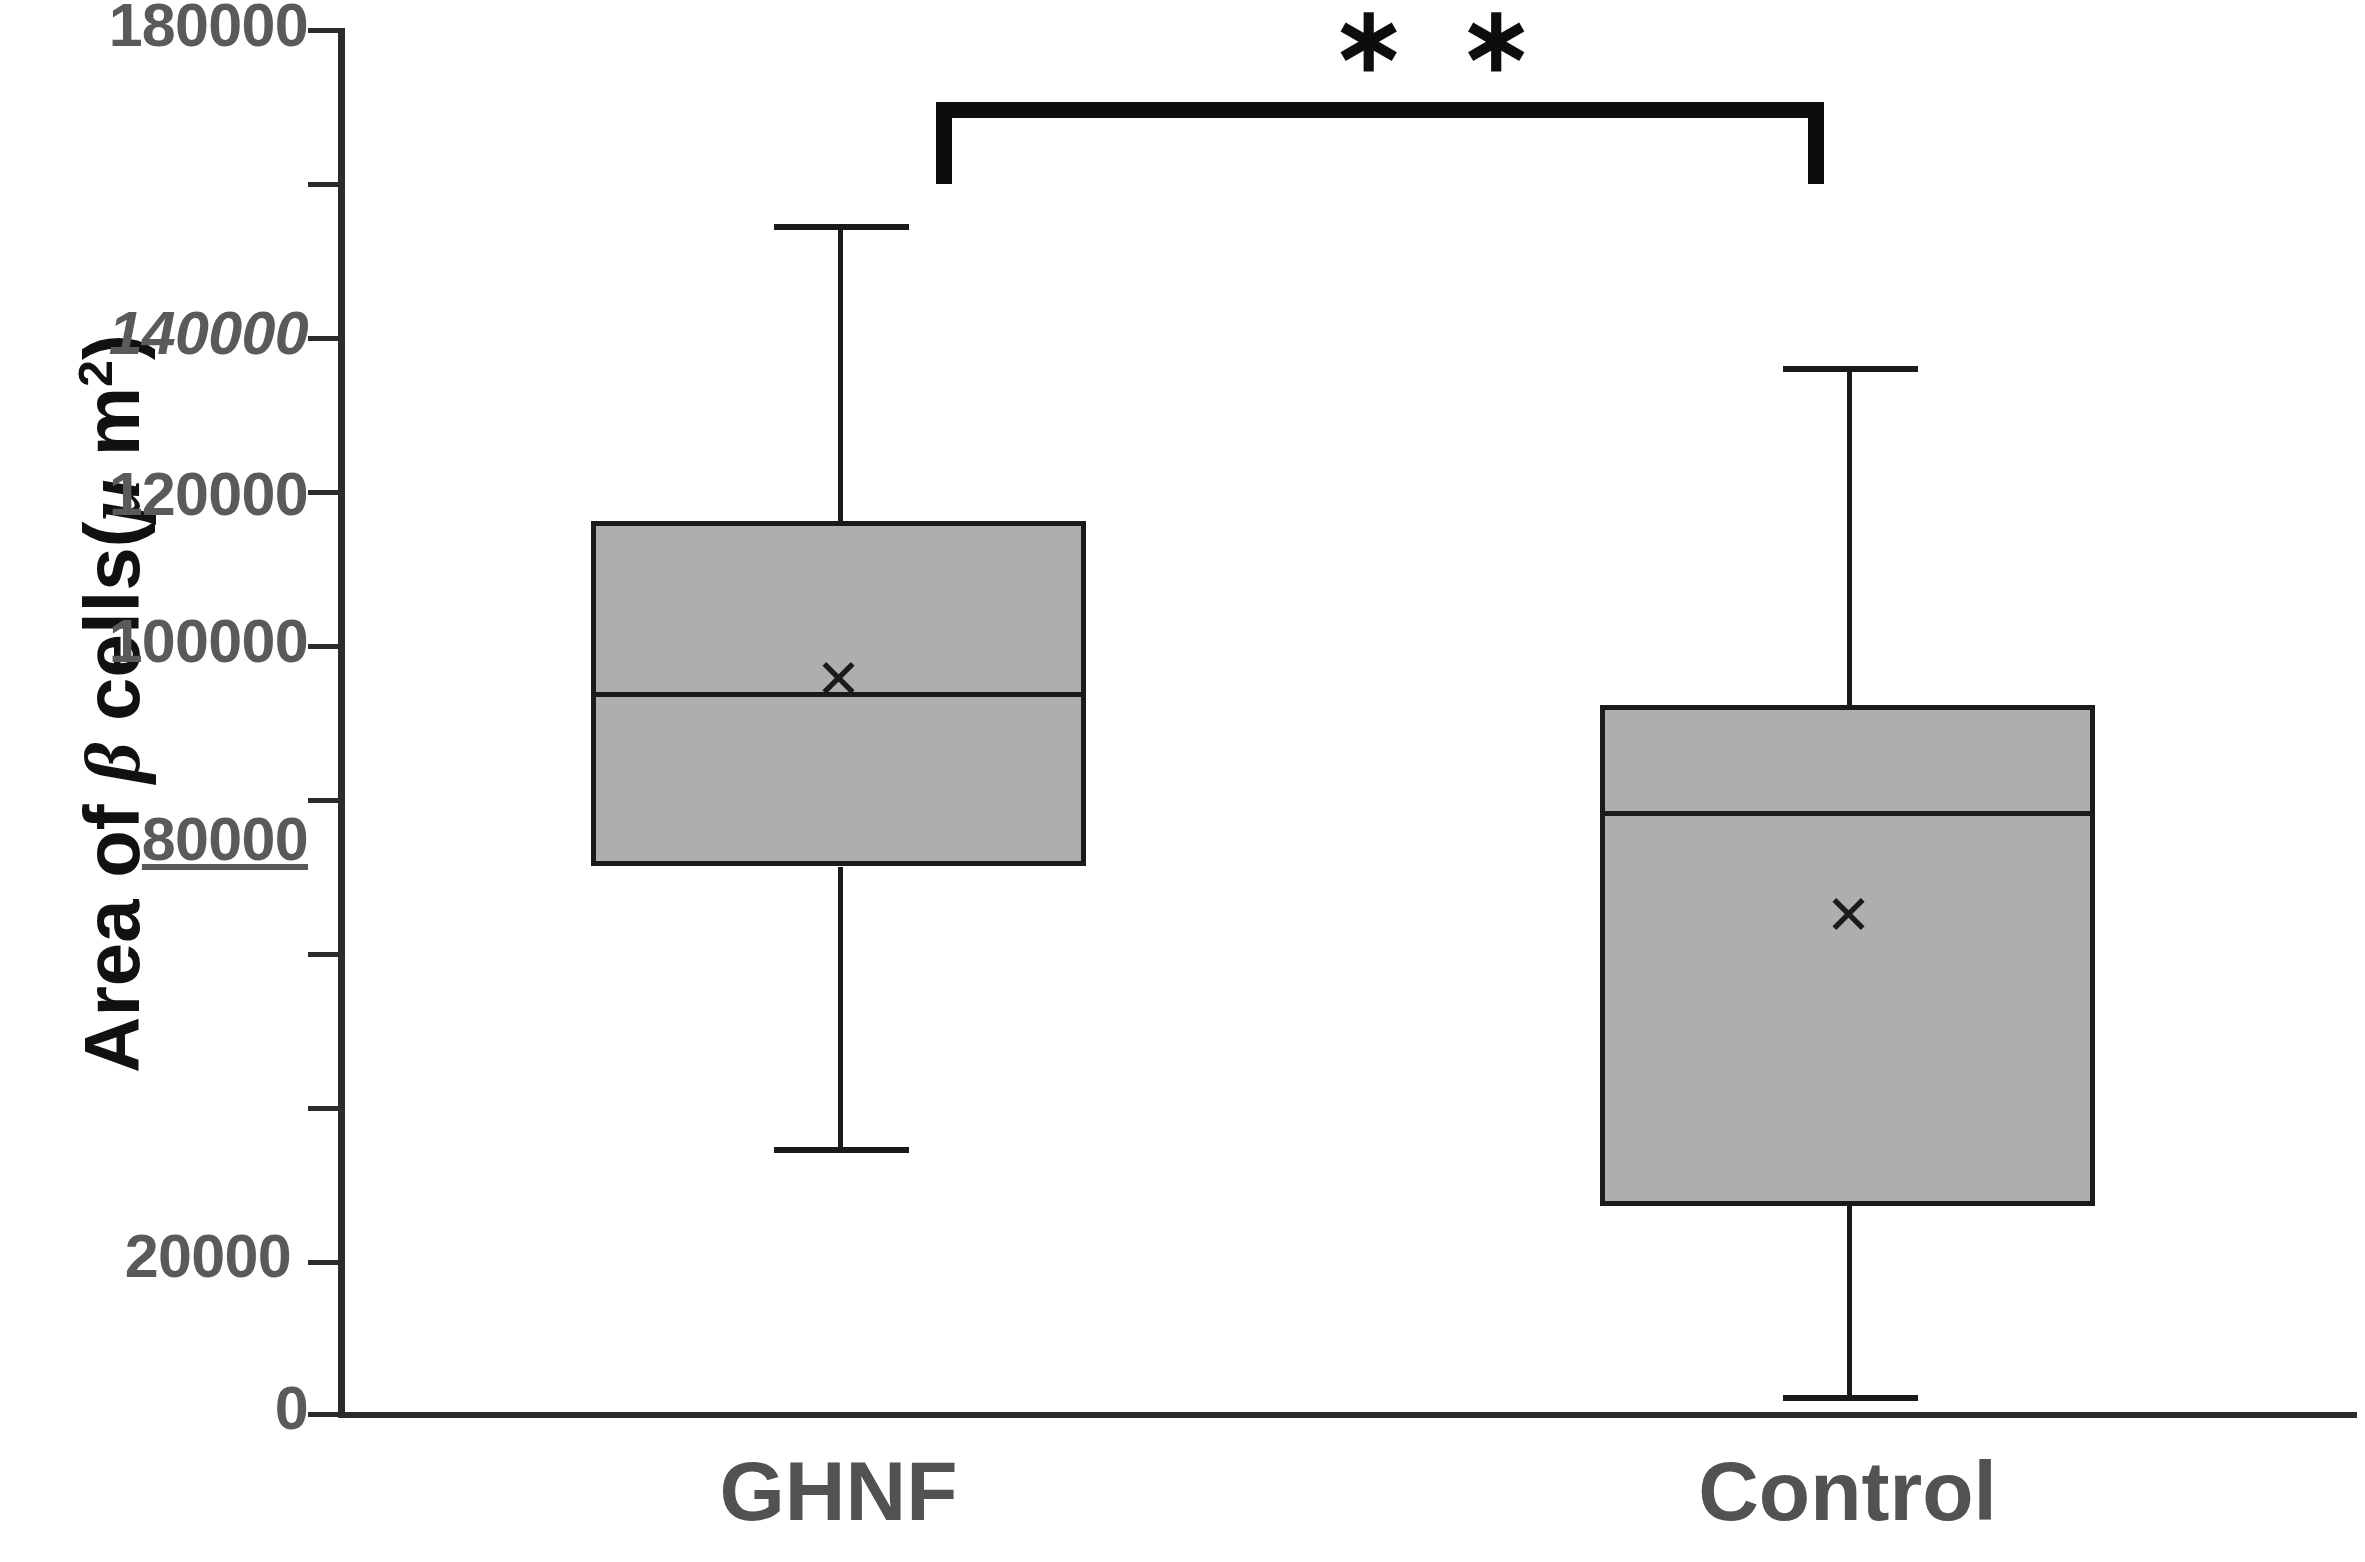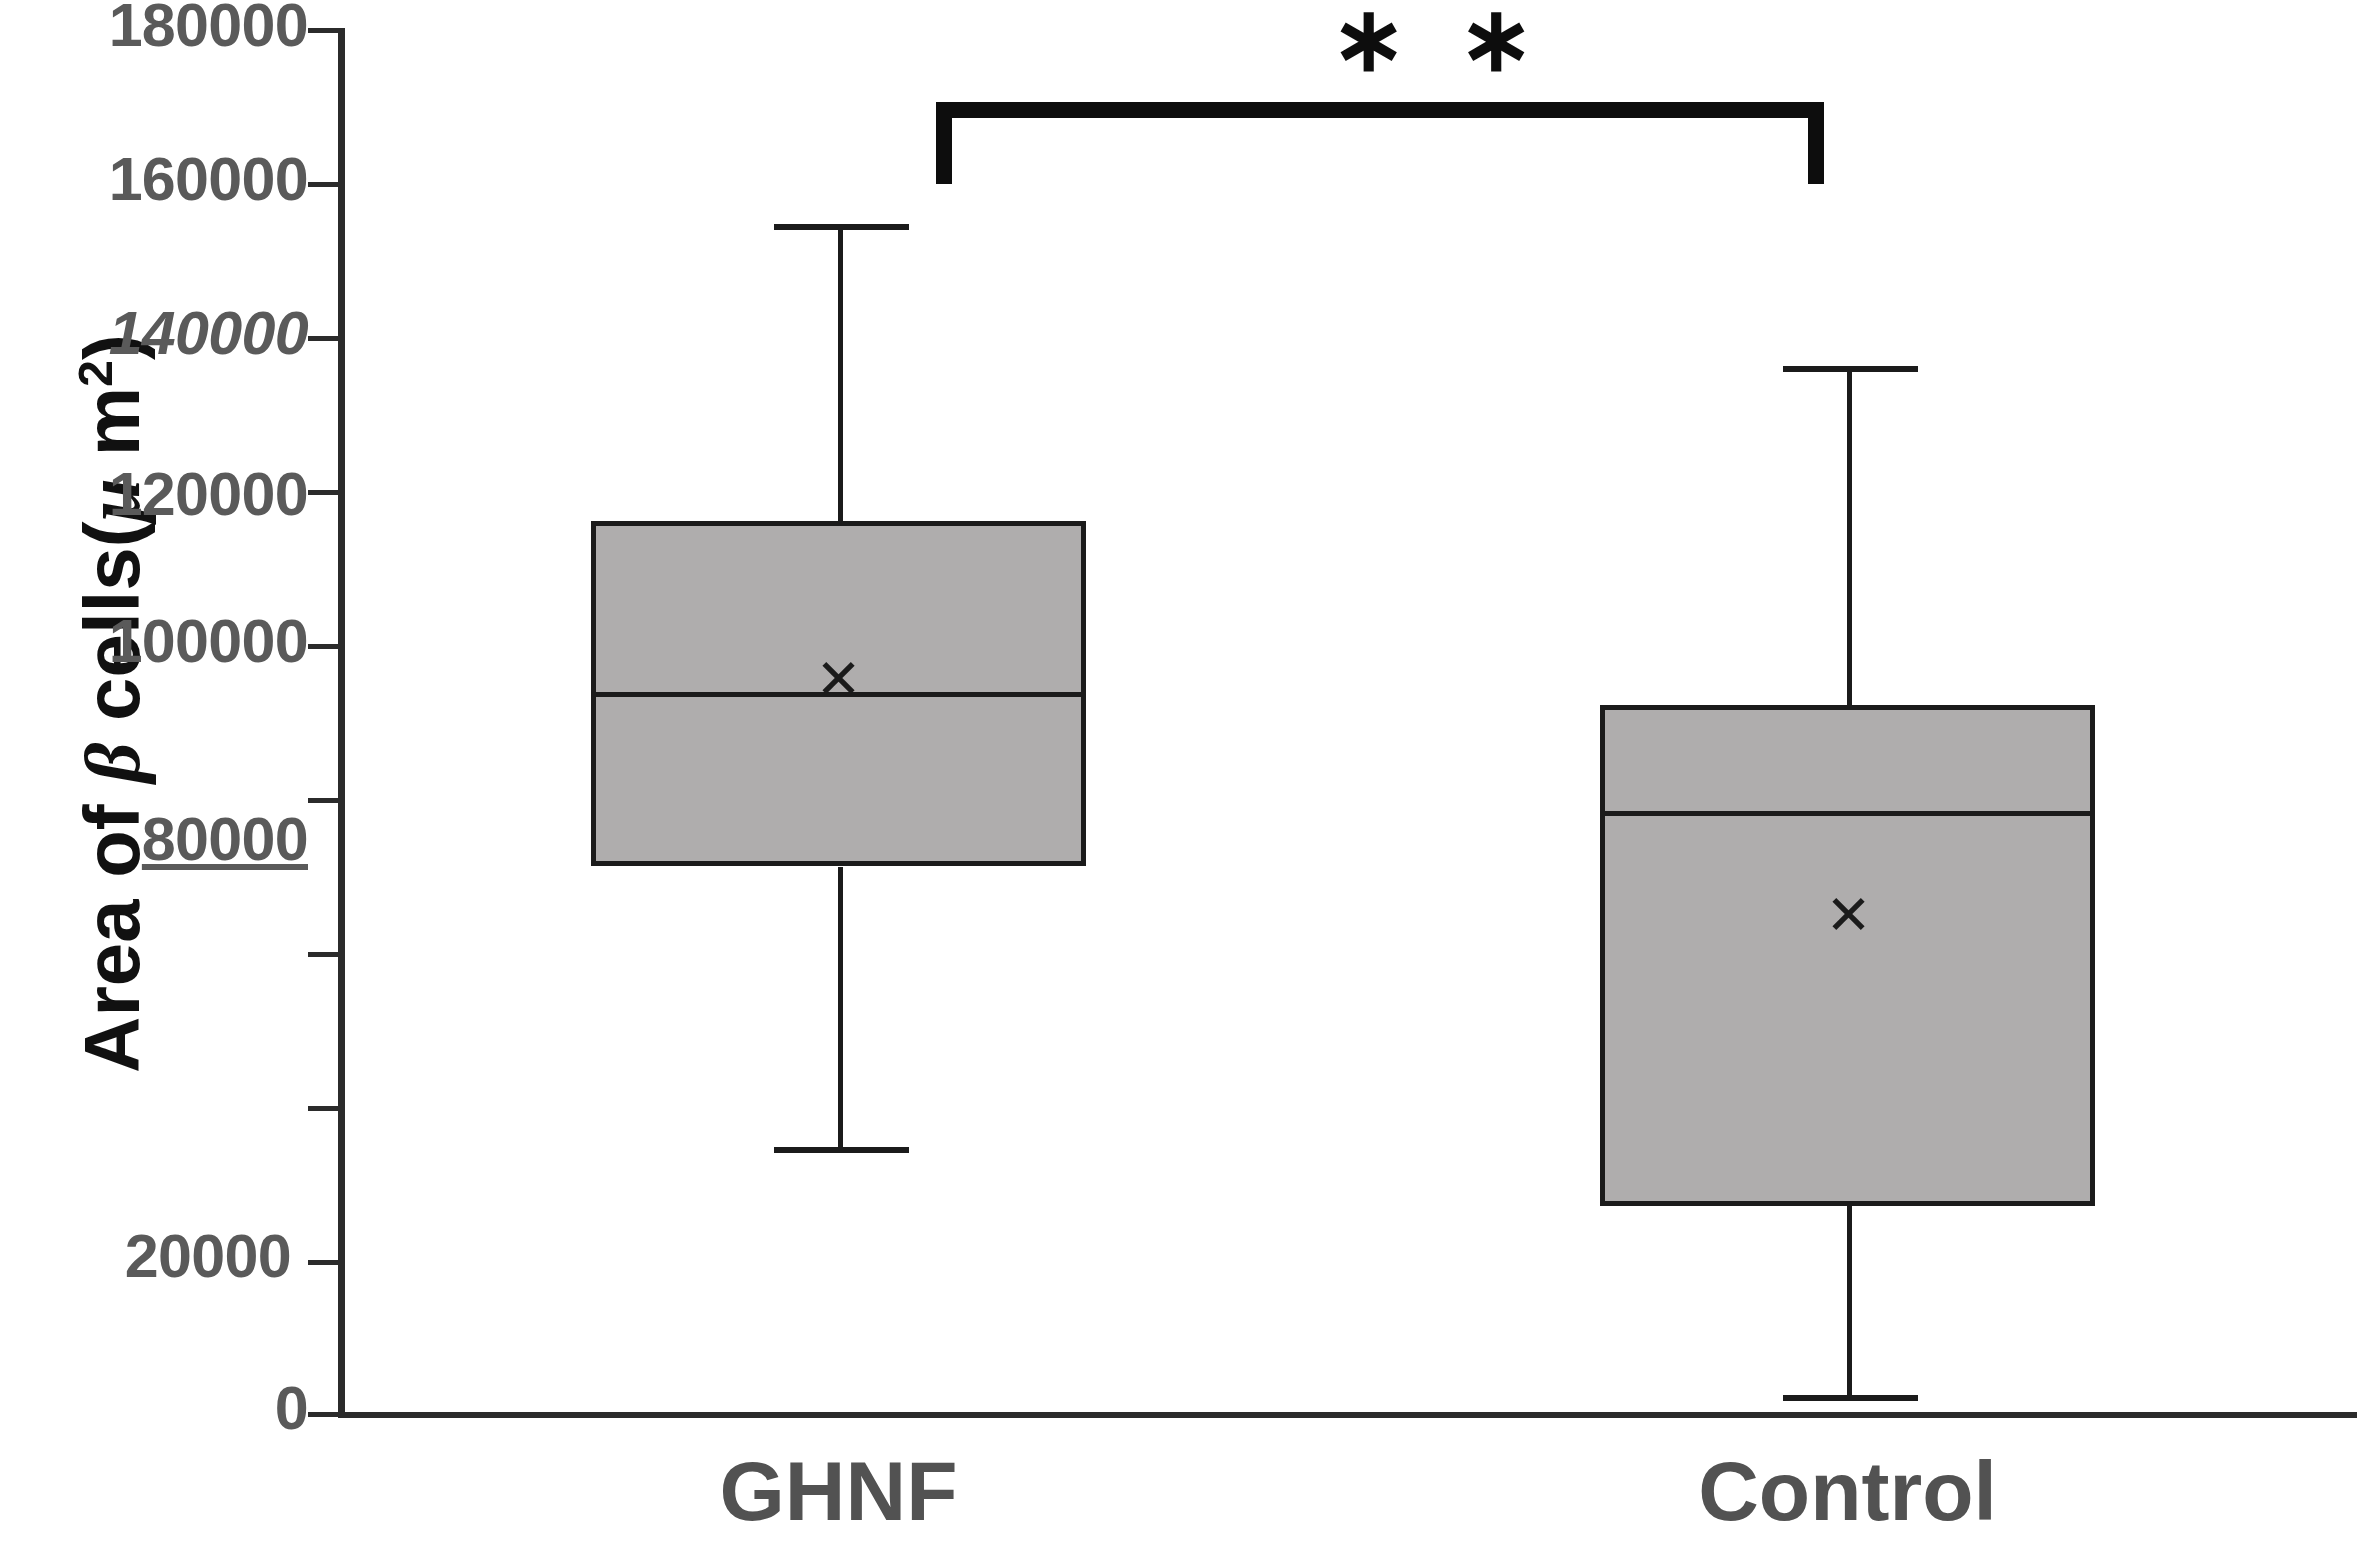--- a/index.html
+++ b/index.html
@@ -158,21 +158,20 @@
 <div id="canvas">
 
   <div class="y-axis-title"><span>Area of </span><span class="beta">β</span><span> cells(</span><span class="mu">μ</span><span> m</span><sup>2</sup><span>)</span></div>
 
   <div class="y-axis-line"></div>
 
   <div class="y-tick" style="top:28px;"></div>
   <div class="y-tick-label" style="top:-10.5px; left:30px; width:278px;">180000</div>
 
   <div class="y-tick" style="top:182px;"></div>
-  <div class="y-tick-label" style="top:144px; left:30px; width:278px;">160000</div>
 
   <div class="y-tick" style="top:336px;"></div>
   <div class="y-tick-label" style="top:298px; left:30px; width:278px;font-style:italic;">140000</div>
 
   <div class="y-tick" style="top:490px;"></div>
   <div class="y-tick-label" style="top:452px; left:30px; width:278px;margin-top:7px;">120000</div>
 
   <div class="y-tick" style="top:644px;"></div>
   <div class="y-tick-label" style="top:606px; left:30px; width:278px;">100000</div>
 

